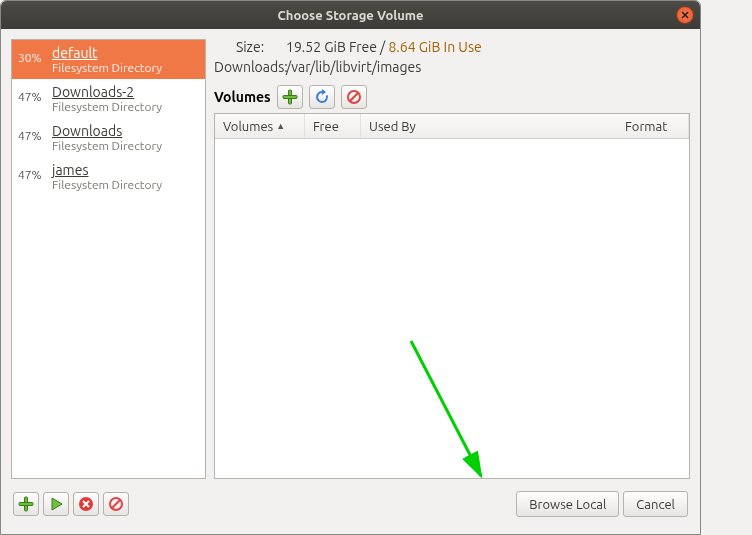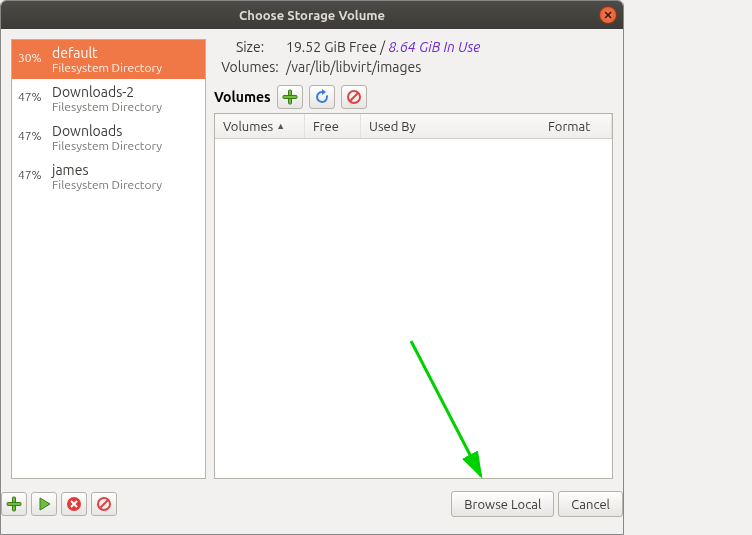--- a/index.html
+++ b/index.html
@@ -1,42 +1,42 @@
 <!DOCTYPE html>
 <html><head>
 <meta charset="utf-8">
 <style>
 * { box-sizing: border-box; margin: 0; padding: 0; font-family: Ubuntu, "Segoe UI", sans-serif; }
 body { background: #f2f1f0; width: 752px; height: 535px; overflow: hidden; }
-.window { width: 624px; height: 535px; border: 1px solid #888; background: #f2f1f0; border-radius: 6px 6px 0 0; overflow: hidden; position: relative; }
+.window { width: 701px; height: 535px; border: 1px solid #888; background: #f2f1f0; border-radius: 6px 6px 0 0; overflow: hidden; position: relative; }
 .titlebar { background: linear-gradient(#4c4b46,#3c3b37); height: 28px; display: flex; align-items: center; justify-content: center; color: #dfdbd2; font-size: 13px; font-weight: bold; position: relative; border-radius: 5px 5px 0 0; }
 .titlebar .close { position: absolute; right: 6px; top: 5px; width: 18px; height: 18px; border-radius: 50%; background: radial-gradient(#f08060,#e95420); display: flex; align-items: center; justify-content: center; color: #3a1a0a; font-size: 11px; font-weight: bold; cursor: pointer; border:1px solid #8a3a1a;}
 .body { display: flex; height: 460px; padding: 10px; gap: 8px; }
 .sidebar { width: 195px; background: #fff; border: 1px solid #b6b3ac; display: flex; flex-direction: column; }
 .pool { display: flex; align-items: flex-start; padding: 5px 6px; font-size: 13px; color: #3c3b37; cursor: pointer; }
 .pool.selected { background: #f07746; color: #fff; }
 .pool .pct { width: 34px; font-size: 12px; color: inherit; opacity: .9; padding-top:6px;}
 .pool .txt { flex: 1; }
-.pool .name { font-size: 14px; }
+.pool .name { font-size: 14px; text-decoration: underline; }
 .pool .sub { font-size: 12px; opacity: .9; }
 .pool:not(.selected) .sub { color: #6a6964; }
 .main { flex: 1; display: flex; flex-direction: column; text-align: center; }
 .info { font-size: 14px; color: #3c3b37; }
 .info .row { display: flex; margin-bottom: 4px; }
 .info .lbl { width: 72px; }
-.info .inuse { font-style: italic; color: #6d28d9; margin-top: 24px; }
+.info .inuse { color: #a16207; margin-top: 24px; }
 .volrow { display: flex; align-items: center; gap: 6px; margin: 6px 0 4px; }
 .volrow .vl { font-weight: bold; font-size: 14px; }
 .iconbtn { width: 26px; height: 24px; border: 1px solid #b6b3ac; border-radius: 3px; background: linear-gradient(#fefefe,#e7e5e2); display: flex; align-items: center; justify-content: center; cursor: pointer; }
 .iconbtn svg { width: 16px; height: 16px; }
 .table { flex: 1; background: #fff; border: 1px solid #b6b3ac; display: flex; flex-direction: column; }
 .thead { display: flex; border-bottom: 1px solid #d0cec9; }
 .th { padding: 5px 8px; font-size: 13px; color: #3c3b37; border-right: 1px solid #e3e1dd; background: linear-gradient(#fafaf9,#efeeec); display:flex; align-items:center; gap:3px;}
 .th.sort::after { content: "▲"; font-size: 9px; color: #555; }
-.footer { display: flex; align-items: center; padding: 2px 0 8px; gap: 4px; }
+.footer { display: flex; align-items: center; padding: 2px 12px 8px; gap: 4px; }
 .footer .spacer { flex: 1; }
 .btn { border: 1px solid #b6b3ac; border-radius: 3px; background: linear-gradient(#fefefe,#e7e5e2); padding: 5px 12px; font-size: 13px; color: #3c3b37; cursor: pointer; }
 .btn.disabled { color: #a7a49e; }
 .sidebtns { display: flex; gap: 4px; }
 .arrow-annot { position: absolute; left: 400px; top: 330px; pointer-events:none; }
 </style>
 </head>
 <body>
 
 <div class="window">
@@ -79,21 +79,21 @@
 
     <div class="main">
       <div class="info">
         <div class="row">
           <span class="lbl">Size:</span>
           <span>
             <span>19.52 GiB Free</span><span> / </span><span class="inuse">8.64 GiB In Use</span>
           </span>
         </div>
         <div class="row">
-          <span class="lbl">Volumes:</span>
+          <span class="lbl">Downloads:</span>
           <span>/var/lib/libvirt/images</span>
         </div>
       </div>
 
       <div class="volrow">
         <span class="vl">Volumes</span>
         <div class="iconbtn">
           <svg viewBox="0 0 16 16">
               <rect x="6.5" y="1" width="3" height="14" rx="1" fill="#6fbf3f" stroke="#3d7a1a"></rect>
               <rect x="1" y="6.5" width="14" height="3" rx="1" fill="#6fbf3f" stroke="#3d7a1a"></rect>

